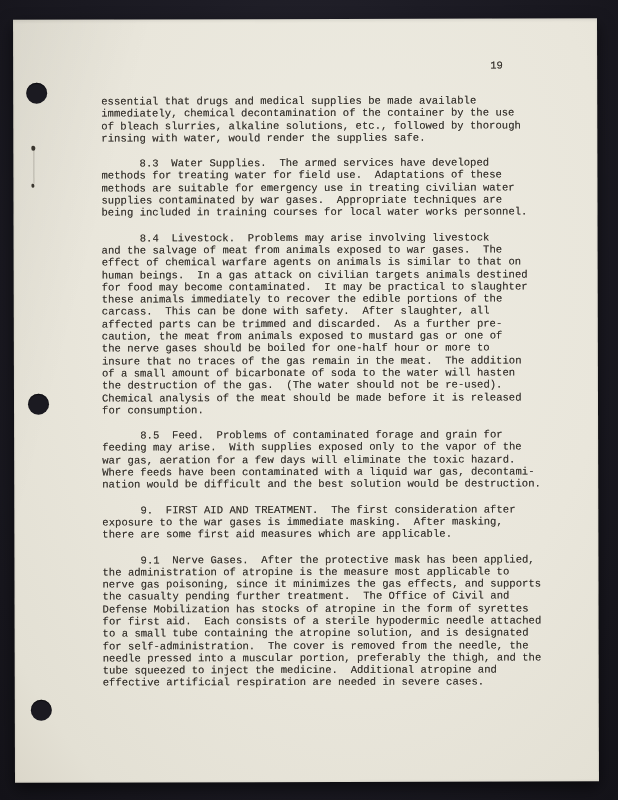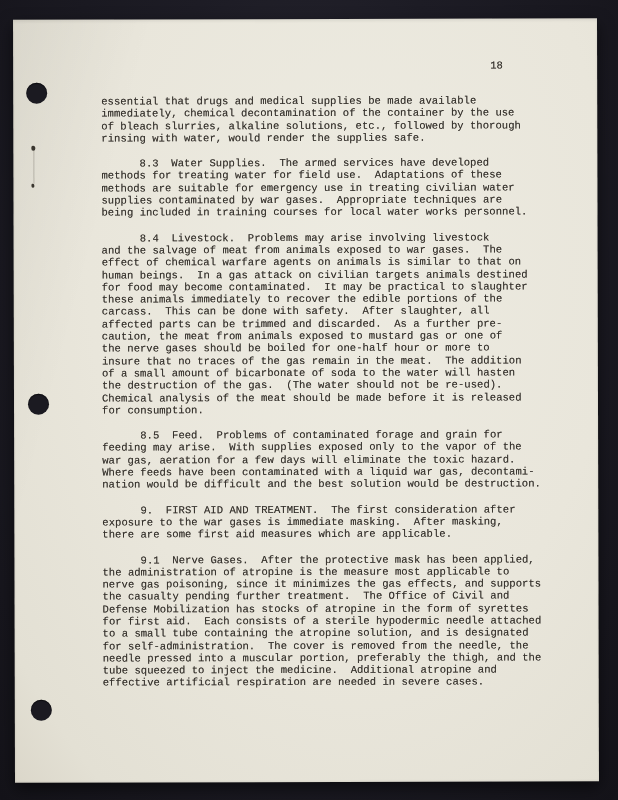--- a/index.html
+++ b/index.html
@@ -80,21 +80,21 @@
     height: 33px;
     background: rgba(60,55,45,0.25);
   }
 </style>
 </head>
 <body>
 
 <div class="scene">
   <div class="paper">
 
-    <div class="page-number">18</div>
+    <div class="page-number">19</div>
 
     <div class="body-text">
       <div class="para">essential that drugs and medical supplies be made available
 immediately, chemical decontamination of the container by the use
 of bleach slurries, alkaline solutions, etc., followed by thorough
 rinsing with water, would render the supplies safe.</div>
       <div class="para">      8.3  Water Supplies.  The armed services have developed
 methods for treating water for field use.  Adaptations of these
 methods are suitable for emergency use in treating civilian water
 supplies contaminated by war gases.  Appropriate techniques are

